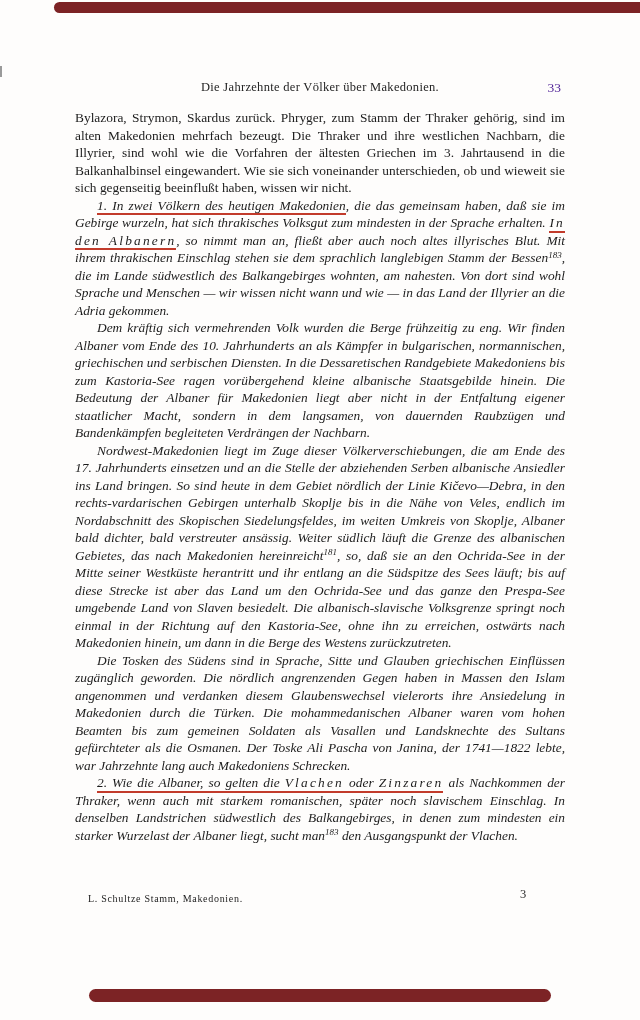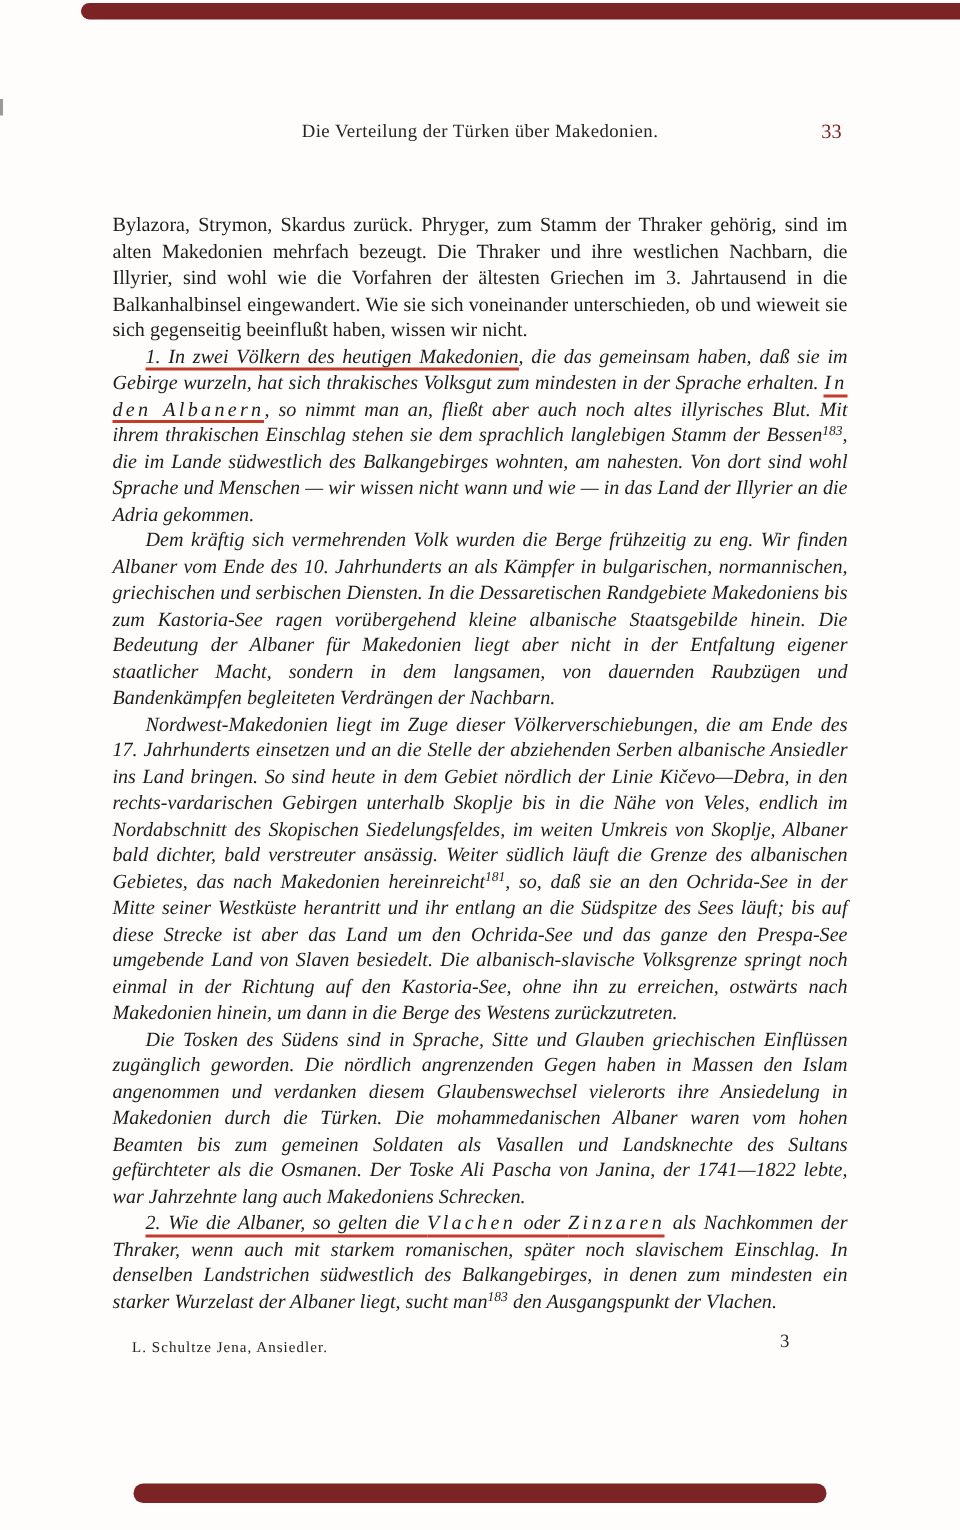--- a/index.html
+++ b/index.html
@@ -54,32 +54,31 @@
     text-align: center;
     font-size: 12.5px;
     letter-spacing: 0.3px;
     color: #242424;
   }
   .running-head .pagenum {
     position: absolute;
     right: 4px;
     top: 0;
     font-size: 13.5px;
-    color: #7f1d1d;
+    color: #4c1d95;
   }
   .text-block {
     position: absolute;
     top: 109px;
     left: 75px;
     width: 490px;
     font-size: 13.4px;
     line-height: 17.5px;
     text-align: justify;
     hyphens: auto;
-    margin-top: 32px;
     -webkit-hyphens: auto;
   }
   .text-block p.para {
     margin: 0;
   }
   .text-block p.para.indent {
     text-indent: 22px;
     font-style: italic;
   }
   .u {
@@ -115,31 +114,31 @@
 </style>
 </head>
 <body>
 
 <div class="page" style="--ink: #1c1c1c; --underline-red: #c23b2b; --book-edge: #7c2325; --edge-mark: #9a9a9a;">
 
   <div class="edge-top"></div>
   <div class="edge-mark"></div>
 
   <div class="running-head">
-    <div class="title">Die Verteilung der Türken über Makedonien.</div>
+    <div class="title">Die Jahrzehnte der Völker über Makedonien.</div>
     <div class="pagenum">33</div>
   </div>
 
   <div class="text-block">
       <p class="para"><span>Bylazora, Strymon, Skardus zurück.  Phryger, zum Stamm der Thraker gehörig, sind im alten Makedonien mehrfach bezeugt.  Die Thraker und ihre westlichen Nachbarn, die Illyrier, sind wohl wie die Vorfahren der ältesten Griechen im 3. Jahrtausend in die Balkanhalbinsel eingewandert.  Wie sie sich voneinander unterschieden, ob und wieweit sie sich gegenseitig beeinflußt haben, wissen wir nicht.</span></p>
       <p class="para indent"><span class="u">1. In zwei Völkern des heutigen Makedonien</span><span>, die das gemeinsam haben, daß sie im Gebirge wurzeln, hat sich thrakisches Volksgut zum mindesten in der Sprache erhalten.  </span><span class="u sp">In den Albanern</span><span>, so nimmt man an, fließt aber auch noch altes illyrisches Blut.  Mit ihrem thrakischen Einschlag stehen sie dem sprachlich langlebigen Stamm der Bessen</span><sup class="fn">183</sup><span>, die im Lande südwestlich des Balkangebirges wohnten, am nahesten. Von dort sind wohl Sprache und Menschen — wir wissen nicht wann und wie — in das Land der Illyrier an die Adria gekommen.</span></p>
       <p class="para indent"><span>Dem kräftig sich vermehrenden Volk wurden die Berge frühzeitig zu eng.  Wir finden Albaner vom Ende des 10. Jahrhunderts an als Kämpfer in bulgarischen, normannischen, griechischen und serbischen Diensten.  In die Dessaretischen Randgebiete Makedoniens bis zum Kastoria-See ragen vorübergehend kleine albanische Staatsgebilde hinein.  Die Bedeutung der Albaner für Makedonien liegt aber nicht in der Entfaltung eigener staatlicher Macht, sondern in dem langsamen, von dauernden Raubzügen und Bandenkämpfen begleiteten Verdrängen der Nachbarn.</span></p>
       <p class="para indent"><span>Nordwest-Makedonien liegt im Zuge dieser Völkerverschiebungen, die am Ende des 17. Jahrhunderts einsetzen und an die Stelle der abziehenden Serben albanische Ansiedler ins Land bringen.  So sind heute in dem Gebiet nördlich der Linie Kičevo—Debra, in den rechts-vardarischen Gebirgen unterhalb Skoplje bis in die Nähe von Veles, endlich im Nordabschnitt des Skopischen Siedelungsfeldes, im weiten Umkreis von Skoplje, Albaner bald dichter, bald verstreuter ansässig.  Weiter südlich läuft die Grenze des albanischen Gebietes, das nach Makedonien hereinreicht</span><sup class="fn">181</sup><span>, so, daß sie an den Ochrida-See in der Mitte seiner Westküste herantritt und ihr entlang an die Südspitze des Sees läuft; bis auf diese Strecke ist aber das Land um den Ochrida-See und das ganze den Prespa-See umgebende Land von Slaven besiedelt.  Die albanisch-slavische Volksgrenze springt noch einmal in der Richtung auf den Kastoria-See, ohne ihn zu erreichen, ostwärts nach Makedonien hinein, um dann in die Berge des Westens zurückzutreten.</span></p>
       <p class="para indent"><span>Die Tosken des Südens sind in Sprache, Sitte und Glauben griechischen Einflüssen zugänglich geworden.  Die nördlich angrenzenden Gegen haben in Massen den Islam angenommen und verdanken diesem Glaubenswechsel vielerorts ihre Ansiedelung in Makedonien durch die Türken.  Die mohammedanischen Albaner waren vom hohen Beamten bis zum gemeinen Soldaten als Vasallen und Landsknechte des Sultans gefürchteter als die Osmanen.  Der Toske Ali Pascha von Janina, der 1741—1822 lebte, war Jahrzehnte lang auch Makedoniens Schrecken.</span></p>
       <p class="para indent"><span class="u">2. Wie die Albaner, so gelten die </span><span class="u sp">Vlachen</span><span class="u"> oder </span><span class="u sp">Zinzaren</span><span> als Nachkommen der Thraker, wenn auch mit starkem romanischen, später noch slavischem Einschlag. In denselben Landstrichen südwestlich des Balkangebirges, in denen zum mindesten ein starker Wurzelast der Albaner liegt, sucht man</span><sup class="fn">183</sup><span> den Ausgangspunkt der Vlachen.</span></p>
     </div>
 
-  <div class="footer-sig">L. Schultze Jena, Ansiedler.</div>
+  <div class="footer-sig">L. Schultze Stamm, Makedonien.</div>
   <div class="sheet-num">3</div>
 
   <div class="edge-bottom"></div>
 
 </div>
 
 </body></html>

